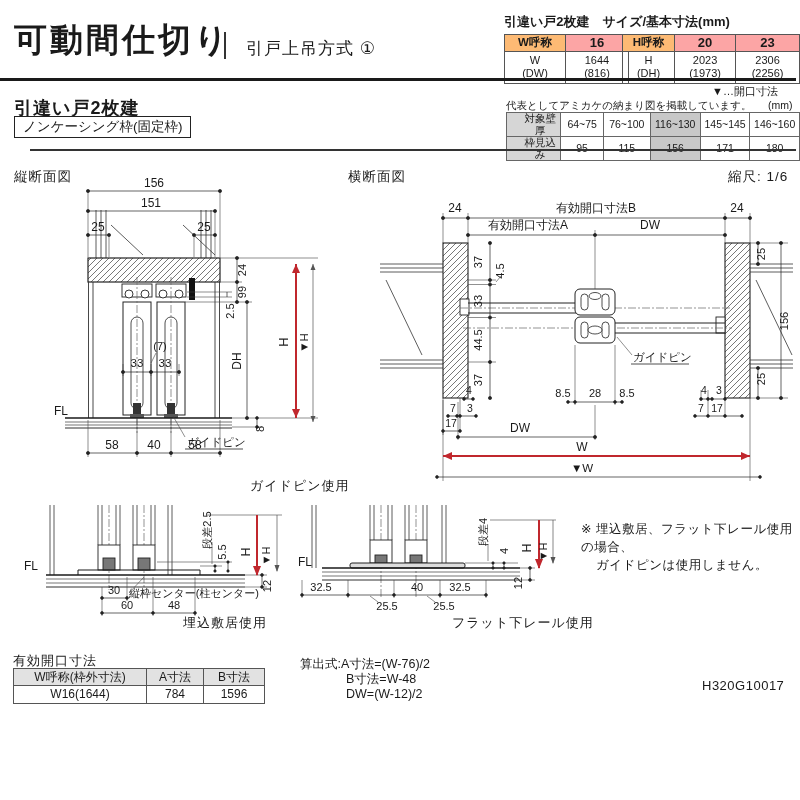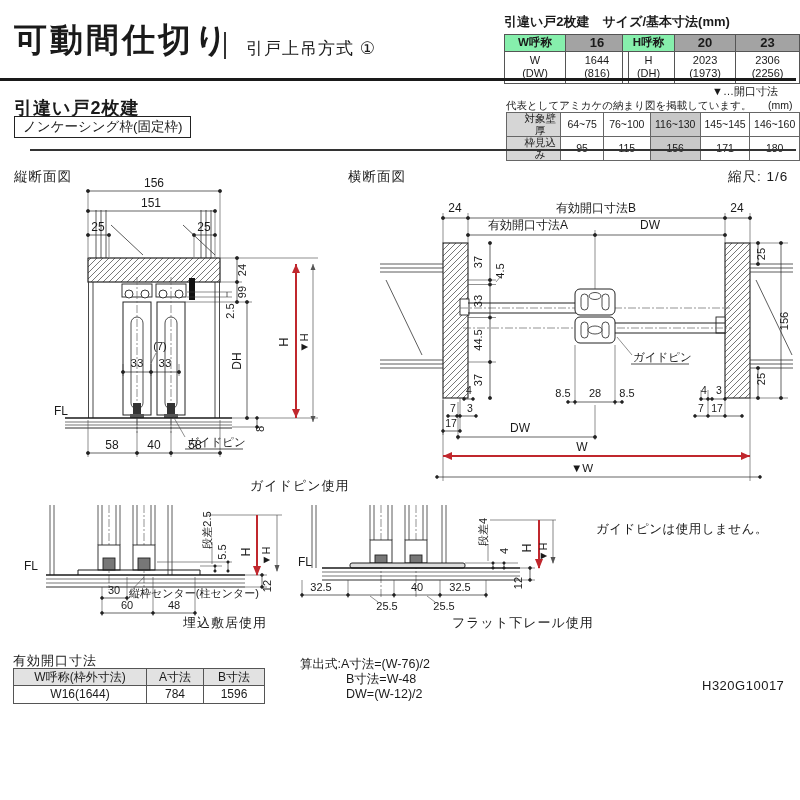--- a/index.html
+++ b/index.html
@@ -9,22 +9,22 @@
   .page-title{font-size:33px;font-weight:bold;letter-spacing:3px;}
   .subtitle{font-size:17px;letter-spacing:1px;}
   .vrule{width:1.5px;background:#333;}
   .hrule-thick{height:3px;background:#1a1a1a;}
   .hrule-thin{height:1.5px;background:#333;}
   .sec-label{font-size:13.5px;letter-spacing:1px;}
   .cap{font-size:13px;letter-spacing:1px;}
   table{border-collapse:collapse;}
   .spec td,.spec th{border:1px solid #555;font-weight:normal;
     font-size:11.5px;text-align:center;padding:0 3px;line-height:1.2;}
-  .spec th{background:#86efac;font-weight:bold;}
-  .spec .num-head{background:#a3a3a3;font-weight:bold;font-size:13px;}
+  .spec th{background:#fdba74;font-weight:bold;}
+  .spec .num-head{background:#fca5a5;font-weight:bold;font-size:13px;}
   .spec .two-line{font-size:11px;line-height:1.25;padding:2px 3px;}
   .wall td{border:1px solid #666;font-size:10.5px;text-align:center;
     padding:0 3px;height:14px;line-height:1.1;}
   .wall .lbl{background:#d6d6d6;padding-left:16px;}
   .wall .hl{background:#c8c8c8;}
   .open-tbl td,.open-tbl th{border:1px solid #555;font-size:12px;font-weight:normal;
     text-align:center;padding:1px 6px;line-height:1.2;}
   .open-tbl th{background:#e2e2e2;}
   .tbl-title{font-size:13px;letter-spacing:1px;}
   .small-note{font-size:10.5px;}
@@ -589,20 +589,21 @@
     <text x="31" y="91" text-anchor="middle">32.5</text>
     <text x="127" y="91" text-anchor="middle">40</text>
     <text x="170" y="91" text-anchor="middle">32.5</text>
     <text x="97" y="110" text-anchor="middle">25.5</text>
     <text x="154" y="110" text-anchor="middle">25.5</text>
   </g>
 </svg>
 <div class="abs cap" style="left:452px;top:614px;">フラット下レール使用</div>
 
 <div class="abs note" style="left:581px;top:520px;width:215px;">
+  <div>※ 埋込敷居、フラット下レール使用の場合、</div>
   <div style="padding-left:15px;">ガイドピンは使用しません。</div>
 </div>
 
 <div class="abs tbl-title" style="left:13px;top:652px;">有効開口寸法</div>
 <table class="abs open-tbl" style="left:13px;top:668px;">
   <tbody>
       <tr>
     <th style="width:120px;">W呼称(枠外寸法)</th>
     <th style="width:44px;">A寸法</th>
     <th style="width:48px;">B寸法</th>

